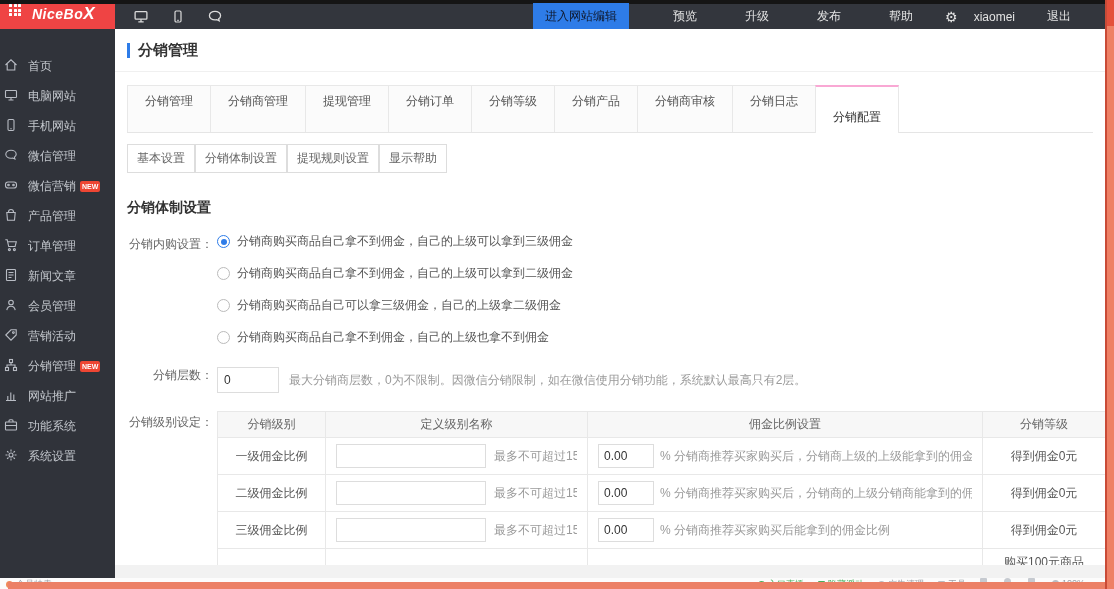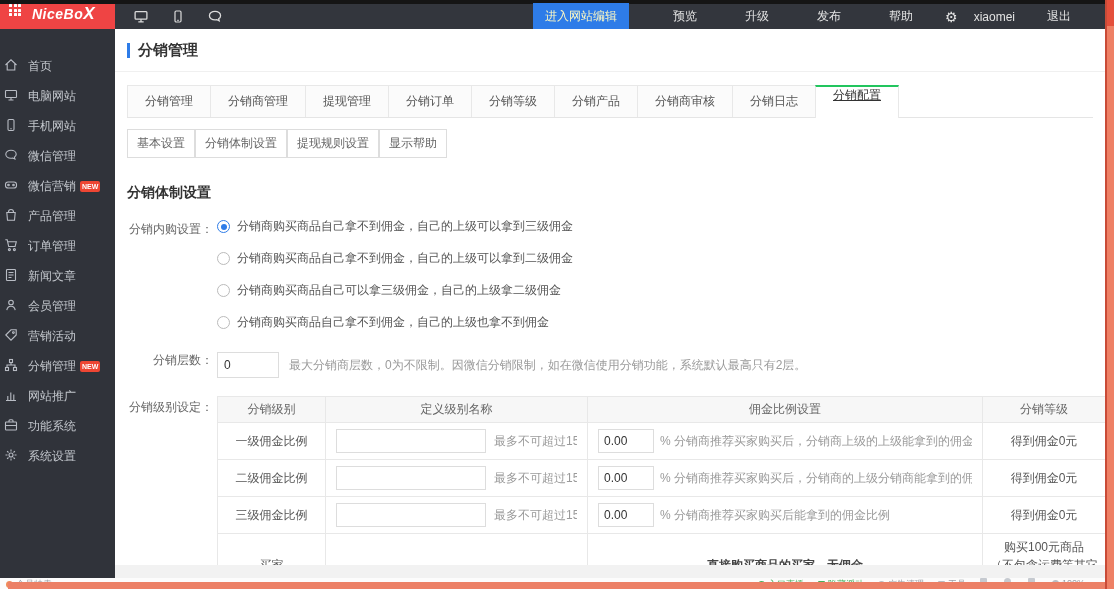--- a/index.html
+++ b/index.html
@@ -19,21 +19,21 @@
   .topbar { position:absolute; left:0; top:4px; width:1105px; height:25px; background:#33363d;
             display:flex; align-items:stretch; }
   .logo-block { width:115px; background:#ef4444; display:flex; align-items:flex-start; padding:0 4px 0 9px; flex:0 0 115px; }
   .grid-icon { width:14px; height:14px; display:grid; grid-template-columns:repeat(3,3px); grid-template-rows:repeat(3,3px); gap:1.5px; margin-right:9px; }
   .grid-icon i { background:#fff; border-radius:0.5px; }
   .logo-text { color:#fff; font-weight:bold; font-size:14px; letter-spacing:0.5px; font-style:italic; }
   .logo-text .bigx { font-size:17px; }
   .device-icons { display:flex; align-items:center; gap:22px; padding-left:18px; }
   .device-icons svg { display:block; }
   .topbar-right { margin-left:auto; display:flex; align-items:center; gap:0; padding-right:10px; }
-  .edit-btn { background:#2e7ce8; color:#fef9c3; font-size:12px; padding:5px 12px; border:none; cursor:pointer; margin-right:20px; }
+  .edit-btn { background:#2e7ce8; color:#0f172a; font-size:12px; padding:5px 12px; border:none; cursor:pointer; margin-right:20px; }
   .top-link { color:#e3e3e3; margin:0 24px; font-size:12px; cursor:pointer; }
   .top-gear { color:#e3e3e3; font-size:14px; margin:0 8px; cursor:pointer; }
   .top-user { color:#e3e3e3; margin:0 8px; }
 
   
   .sidebar { position:absolute; left:0; top:29px; width:115px; height:549px; background:#30333a; padding-top:22px; }
   .side-item { display:flex; align-items:center; height:30px; padding-left:4px; cursor:pointer; color:#c3c7cd; }
   .side-item svg { flex:0 0 14px; margin-right:10px; }
   .side-item .lbl { font-size:12px; white-space:nowrap; }
   .badge-new { background:#ee4633; color:#fff; font-size:7px; font-weight:bold; line-height:1;
@@ -42,22 +42,22 @@
   
   .content { position:absolute; left:115px; top:29px; width:990px; height:549px; background:#fff; overflow:hidden; }
   .page-title-row { display:flex; align-items:center; height:42px; padding-left:12px; }
   .title-bar { width:3px; height:15px; background:#2e7ce8; margin-right:8px; }
   h1.page-title { font-size:15px; color:#333; font-weight:bold; }
   .title-divider { height:1px; background:#f0f0f0; }
 
   .tabs { display:flex; margin:13px 12px 0 12px; border-bottom:1px solid #e5e5e5; }
   .tab { border:1px solid #e8e8e8; border-bottom:none; background:#fbfbfb; color:#555;
          padding:7px 17px; font-size:12px; cursor:pointer; margin-right:-1px; position:relative; }
-  .tab.active { background:#fff; border-top:2px solid #22c55e; padding-top:0; color:#333;
-                margin-bottom:-1px;text-decoration:underline; }
+  .tab.active { background:#fff; border-top:2px solid #f9a8d4; padding-top:22px; color:#333;
+                margin-bottom:-1px; }
 
   .subtabs { display:flex; margin:11px 12px 0 12px; }
   .subtab { border:1px solid #ddd; background:#fff; color:#666; font-size:12px; padding:5px 9px; cursor:pointer; }
 
   h2.sec-heading { font-size:14px; color:#333; font-weight:bold; margin:26px 0 0 12px; }
 
   .form-row { display:flex; margin-left:12px; margin-top:16px; }
   .form-label { flex:0 0 86px; text-align:right; color:#666; font-size:12px; padding-top:3px; white-space:nowrap; }
   .form-ctl { margin-left:4px; }
 

